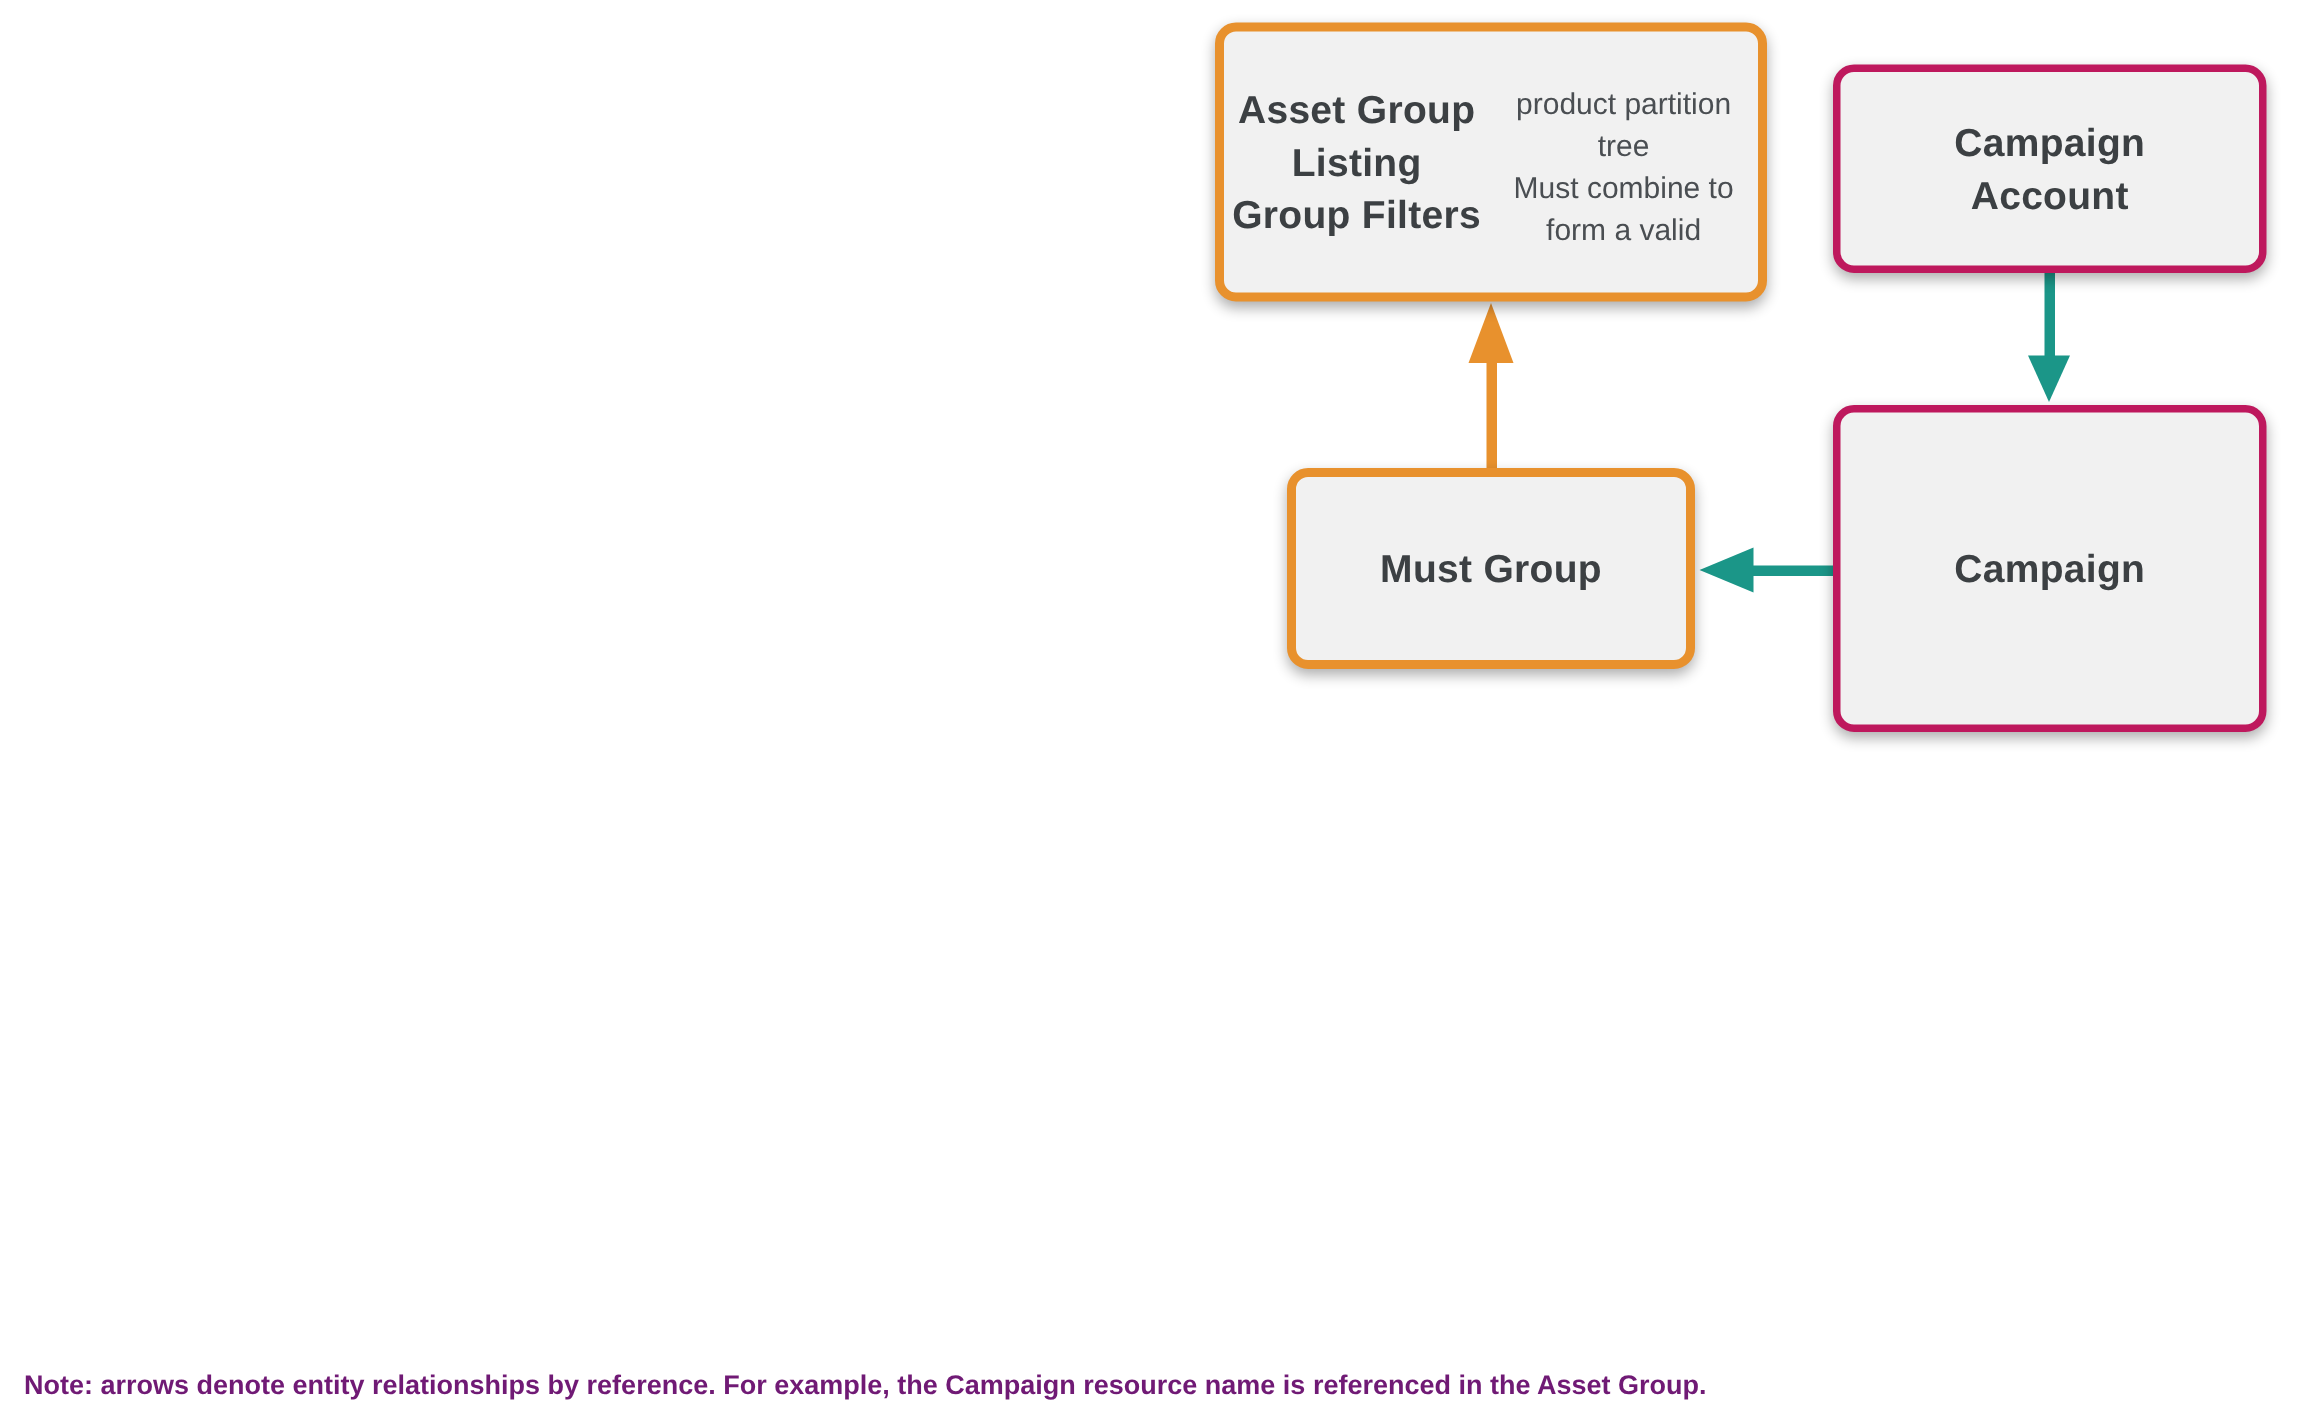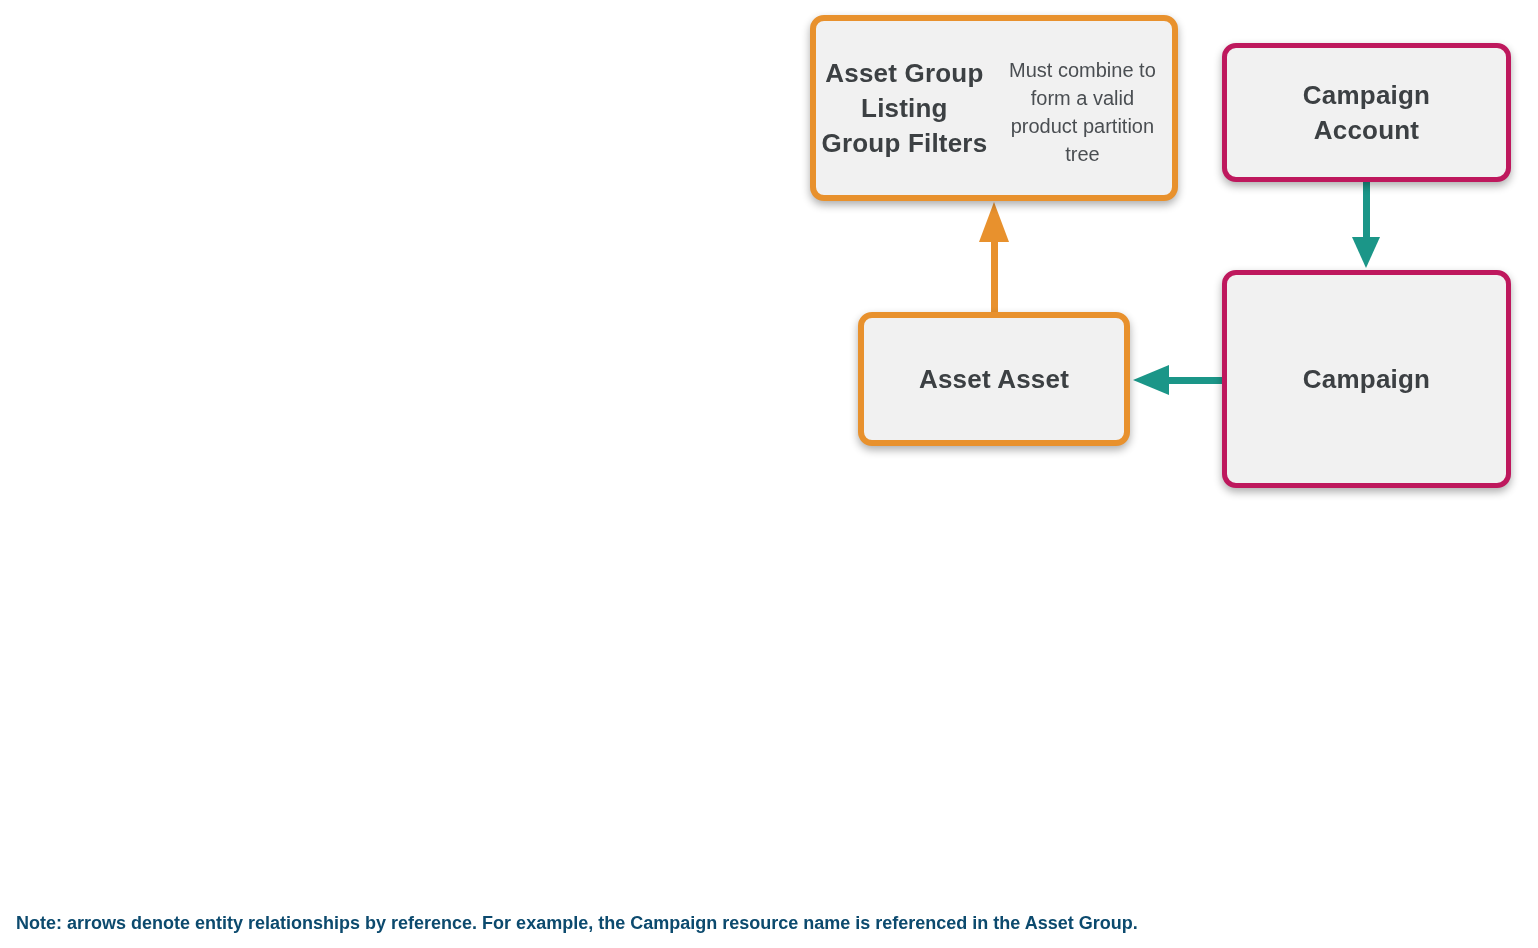--- a/index.html
+++ b/index.html
@@ -50,21 +50,21 @@
     font-weight: normal;
     color: #4a4e52;
     line-height: 28px;
   }
   .note {
     position: absolute;
     left: 16px;
     top: 913px;
     font-size: 18px;
     font-weight: bold;
-    color: #0c4a6e;
+    color: #701a75;
     white-space: nowrap;
   }
 </style>
 </head>
 <body>
 
 <div class="canvas">
 
   <svg class="arrow-layer" width="1538" height="948" viewBox="0 0 1538 948">
 
@@ -83,39 +83,39 @@
       <polygon points="1133,380 1169,365 1169,395" fill="#1b9688"></polygon>
     </g>
   </svg>
 
   <div class="node orange" style="left:810px; top:15px; width:368px; height:186px;">
     <div class="node-title">
       <div>Asset Group Listing</div>
       <div>Group Filters</div>
     </div>
     <div class="node-subtitle">
+      <div>product partition tree</div>
       <div>Must combine to form a valid</div>
-      <div>product partition tree</div>
     </div>
   </div>
 
   <div class="node teal" style="left:1222px; top:43px; width:289px; height:139px;">
     <div class="node-title">
       <div>Campaign</div>
       <div>Account</div>
     </div>
   </div>
 
   <div class="node teal" style="left:1222px; top:270px; width:289px; height:218px;">
     <div class="node-title">
       <div>Campaign</div>
     </div>
   </div>
 
   <div class="node orange" style="left:858px; top:312px; width:272px; height:134px;">
     <div class="node-title">
-      <div>Asset Asset</div>
+      <div>Must Group</div>
     </div>
   </div>
 
   <div class="note">Note: arrows denote entity relationships by reference. For example, the Campaign resource name is referenced in the Asset Group.</div>
 
 </div>
 
 </body></html>

